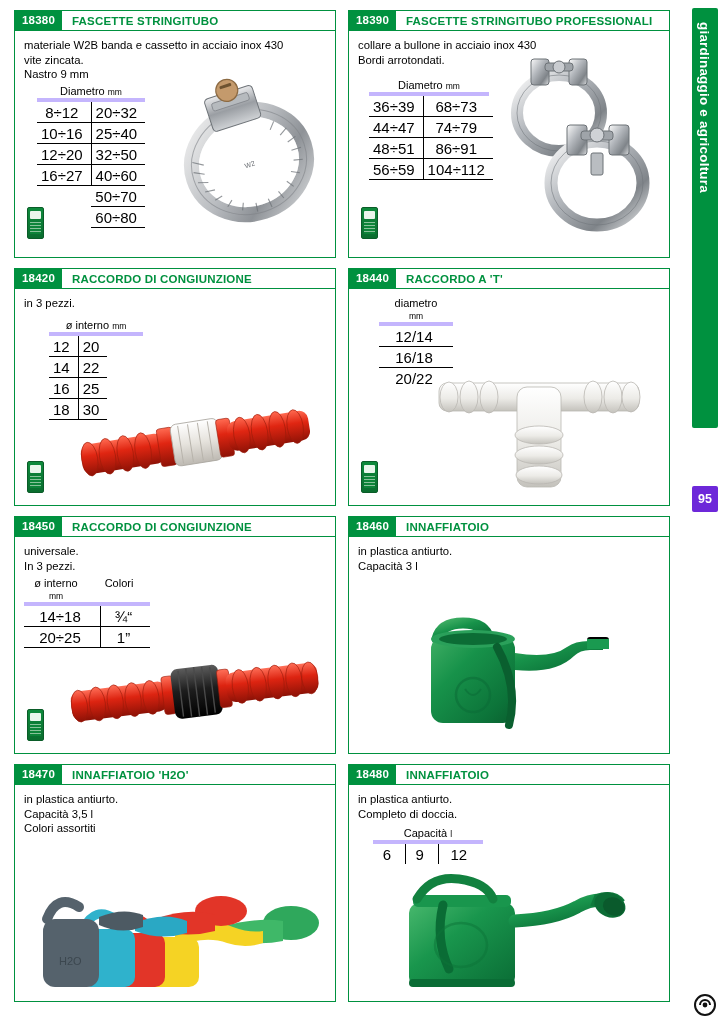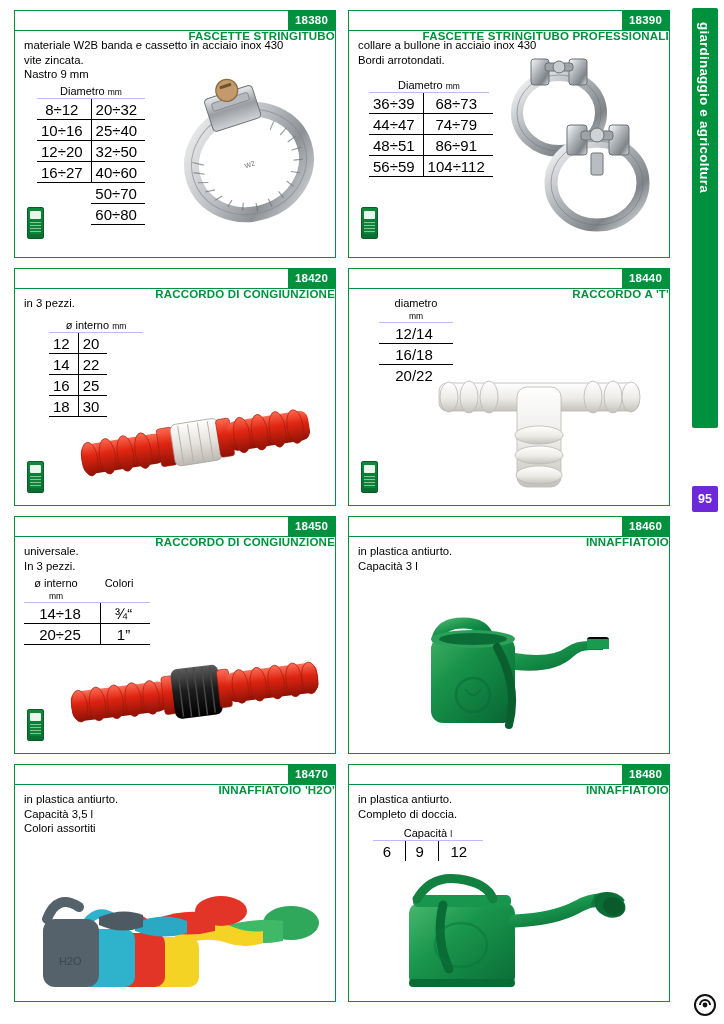--- a/index.html
+++ b/index.html
@@ -54,51 +54,50 @@
     margin-bottom:10px;
     position:relative;
     background:#fff;
   }
   .card.h1{height:248px;}
   .card.h2{height:238px;}
   .card.h3{height:238px;}
   .card.h4{height:238px;}
 
   .card-head{
-    display:flex;align-items:flex-end;
+    display:flex;align-items:center;
     height:19px;
     border-bottom:1.6px solid #00913f;
     background:#fff;
-    flex-direction:column;
   }
   .code{
     background:#00913f;color:#fff;
     font-size:11.5px;font-weight:bold;
     height:19px;line-height:19px;
     padding:0 7px;
     letter-spacing:.2px;
   }
   .title{
     color:#00913f;font-size:11.5px;font-weight:bold;
-    padding-left:18px;letter-spacing:.2px;
+    padding-left:10px;letter-spacing:.2px;
     text-transform:uppercase;
   }
   .body{position:relative;height:calc(100% - 19px);}
   .desc{
     position:absolute;left:9px;top:7px;
     font-size:11.3px;line-height:14.5px;
     white-space:pre-line;
   }
 
   
   .tbl{position:absolute;font-size:11px;}
   .tbl .cap{
     text-align:center;font-size:11px;
     padding-bottom:1px;
-    border-bottom:1px solid #c4b5fd;
+    border-bottom:4px solid #c4b5fd;
     white-space:nowrap;
   }
   .tbl .cap .small{font-size:8.5px;}
   .tbl table{border-collapse:collapse;font-size:15px;}
   .tbl td{
     padding:1.5px 8px 1.5px 4px;
     border-bottom:1px solid #000;
     text-align:center;
     white-space:nowrap;
   }

